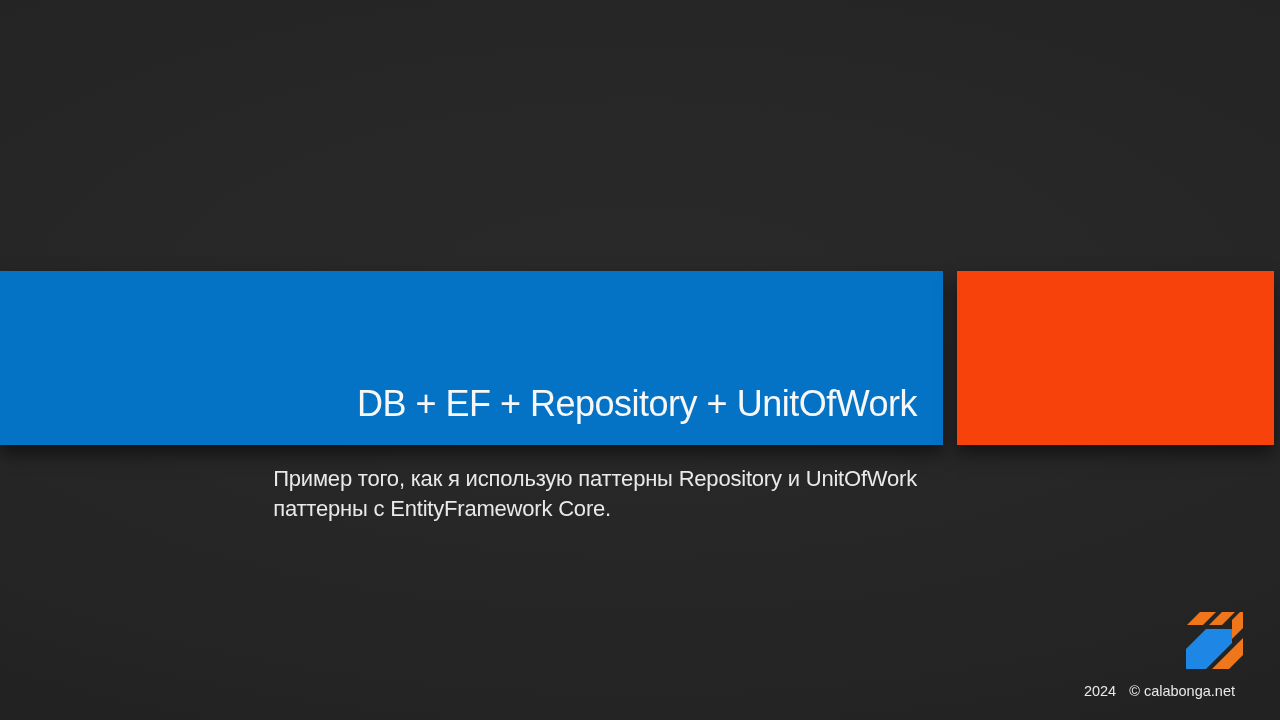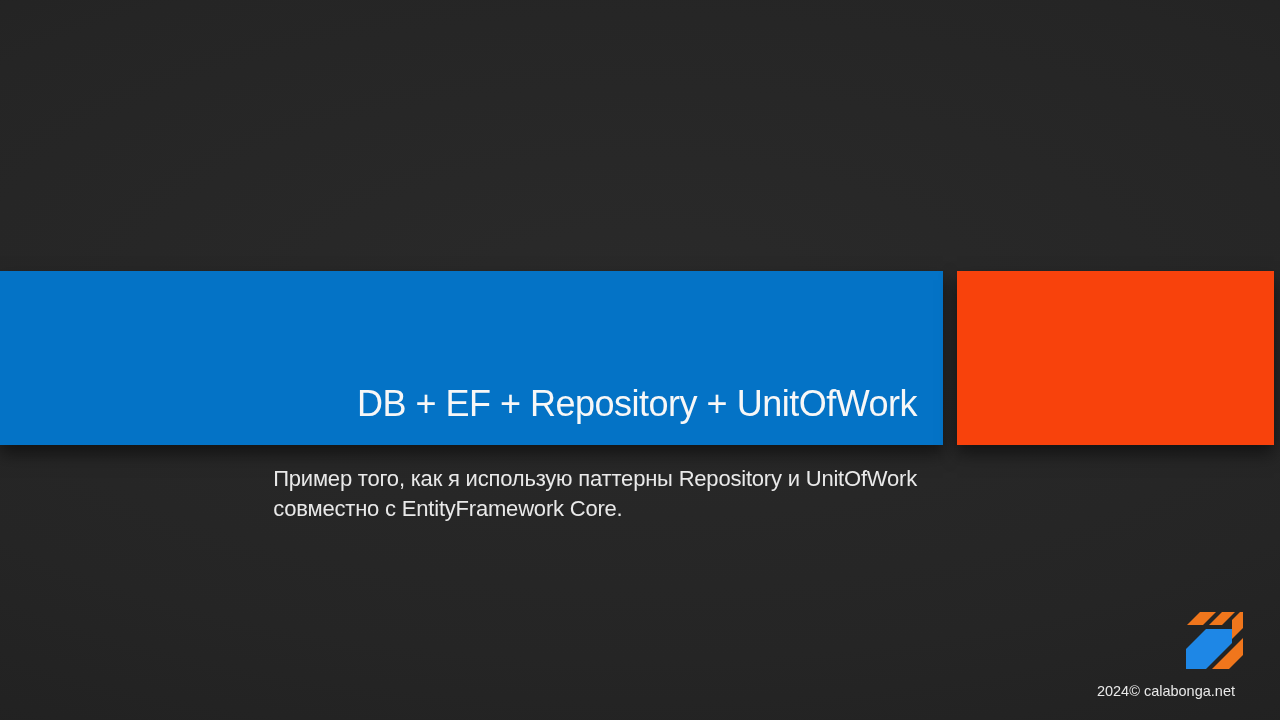--- a/index.html
+++ b/index.html
@@ -67,37 +67,38 @@
     height:57px;
   }
   .footer{
     position:absolute;
     top:682px;
     right:45px;
     color:var(--text-dim);
     font-size:14.5px;
     line-height:18px;
     display:flex;
+    gap:13px;
     white-space:nowrap;
   }
 </style>
 </head>
 <body>
 
 <div class="slide">
 
   <div class="band band-blue">
     <div class="title">DB + EF + Repository + UnitOfWork</div>
   </div>
 
   <div class="band band-orange"></div>
 
   <div class="subtitle">
     <div>Пример того, как я использую паттерны Repository и UnitOfWork</div>
-    <div>совместно с EntityFramework Core.</div>
+    <div>паттерны с EntityFramework Core.</div>
   </div>
 
   <div class="logo">
     <svg width="57" height="57" viewBox="0 0 57 57" xmlns="http://www.w3.org/2000/svg">
 
       <path d="M14,0 L30,0 L17,13 L1,13 Z" fill="var(--logo-orange)"></path>
 
       <path d="M36,0 L49,0 L36,13 L23,13 Z" fill="var(--logo-orange)"></path>
 
       <path d="M54,0 L57,0 L57,16 L46,27 L46,8 Z" fill="var(--logo-orange)"></path>

